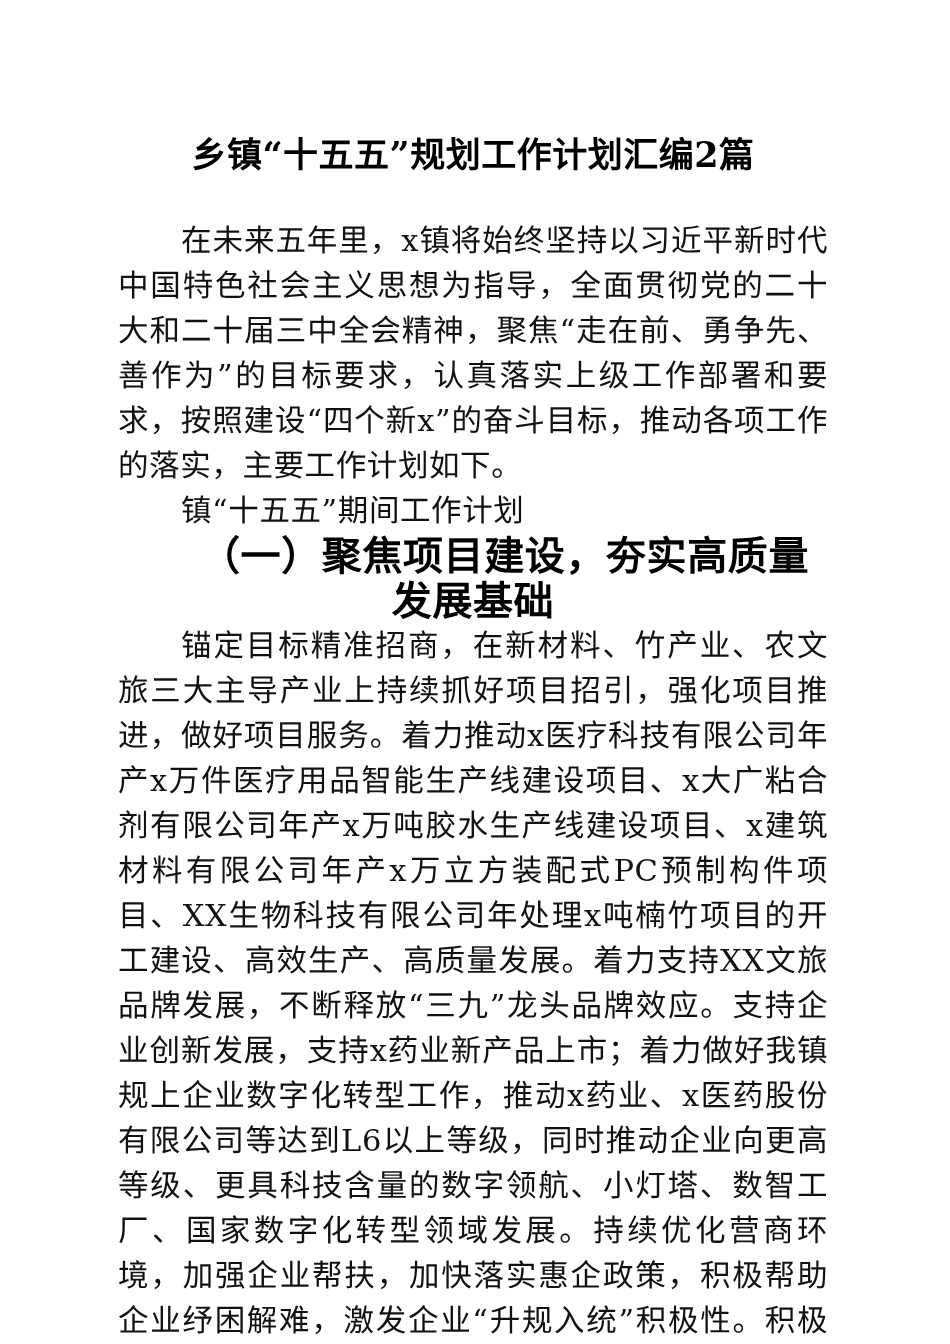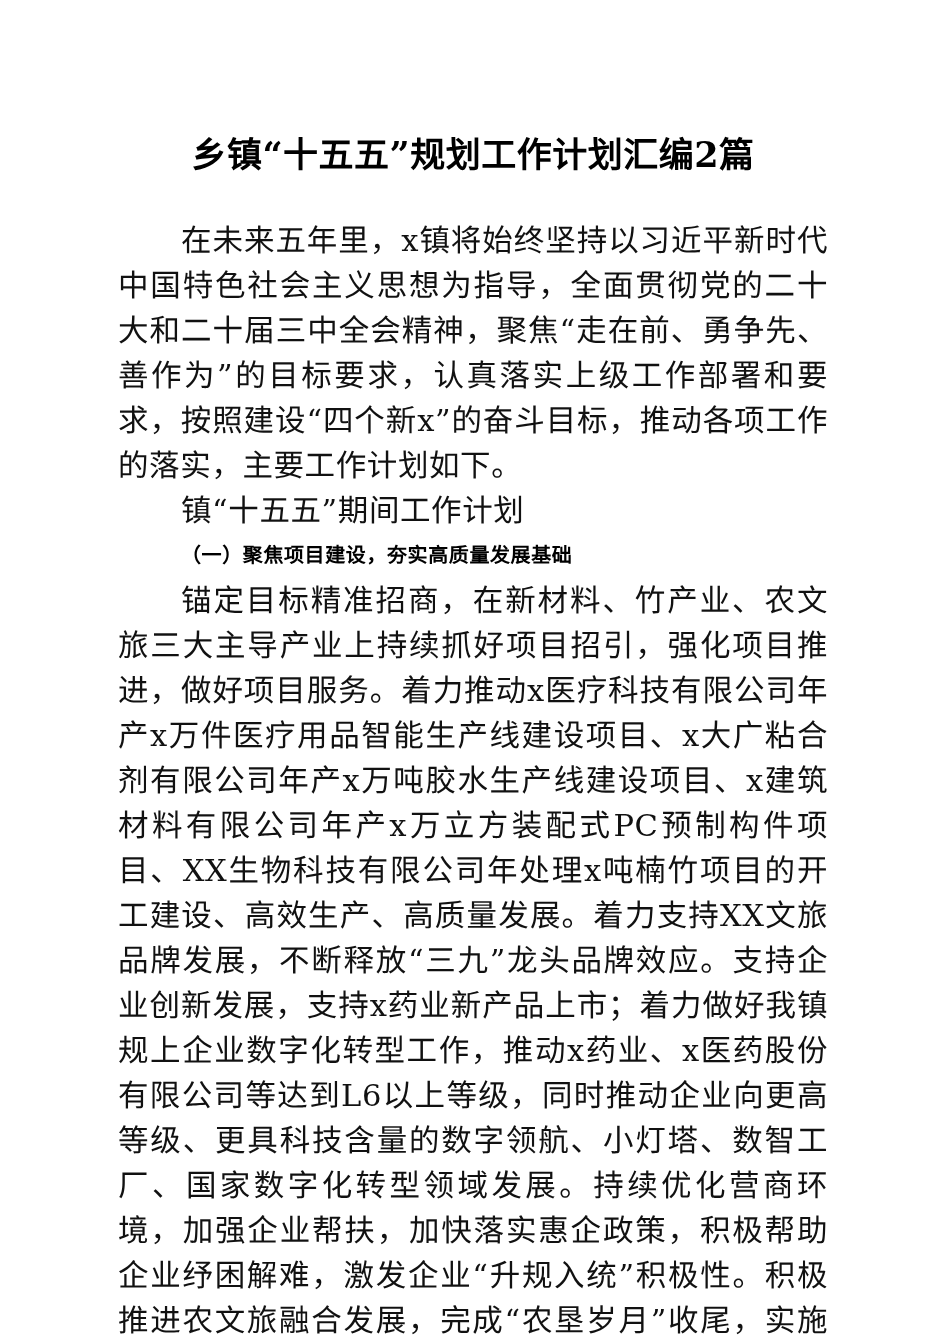--- a/index.html
+++ b/index.html
@@ -49,28 +49,28 @@
     margin: 0;
     word-break: break-all;
   }
 
   .indent {
     text-indent: 63px;
   }
 
   .section-heading {
     font-family: "DejaVu Serif", "Liberation Serif", serif;
-    font-size: 20px;
+    font-size: 40px;
     line-height: 45px;
     font-weight: bold;
     color: #000000;
     text-indent: 63px;
     letter-spacing: 0.6px;
     margin: 0;
-    text-align: left;
+    text-align: center;
   }
 </style>
 </head>
 <body>
 
 <div class="page">
   <div class="content">
 
     <h1 class="doc-title">乡镇“十五五”规划工作计划汇编2篇</h1>
 

